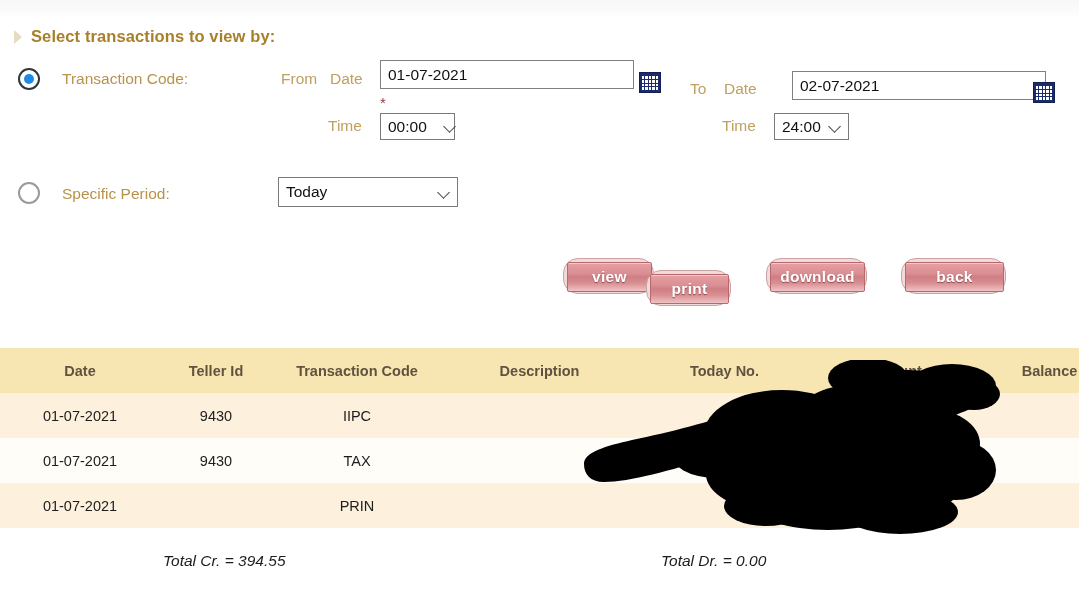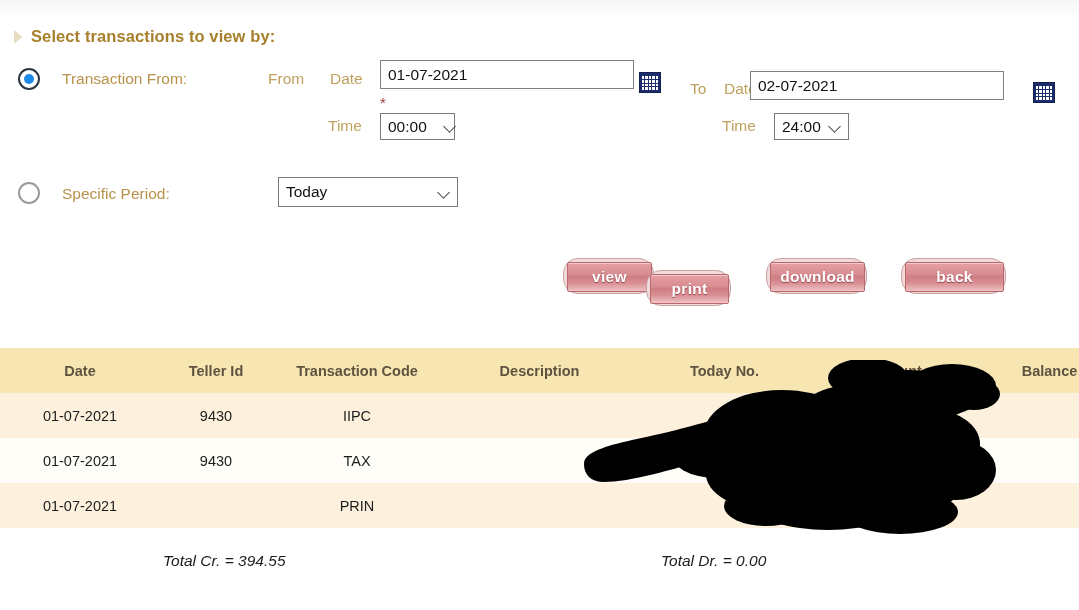--- a/index.html
+++ b/index.html
@@ -270,23 +270,23 @@
 <div class="section-head">
   <span class="arrow-bullet"></span>
   <span class="section-title">Select transactions to view by:</span>
 </div>
 
 <div class="form">
 
   <div class="row">
     <span class="radio on" style="left:18px; top:13px;"></span>
 
-    <span class="lbl" style="left:62px; top:15px;">Transaction From:</span>
-
-    <span class="lbl tan" style="left:268px; top:15px;">From</span>
+    <span class="lbl" style="left:62px; top:15px;">Transaction Code:</span>
+
+    <span class="lbl tan" style="left:281px; top:15px;">From</span>
 
     <span class="lbl tan" style="left:330px; top:15px;">Date</span>
 
     <input class="txtbox" style="left: 380px; top: 5px; width: 254px; height: 29px;" value="01-07-2021">
 
     <span class="req-star" style="left:380px; top:40px;">*</span>
 
     <span class="cal-icon" style="left:639px; top:17px;">
       <i></i>
         <i></i>
@@ -307,21 +307,21 @@
         <i></i>
         <i></i>
         <i></i>
         <i></i>
     </span>
 
     <span class="lbl tan" style="left:690px; top:25px;">To</span>
 
     <span class="lbl tan" style="left:724px; top:25px;">Date</span>
 
-    <input class="txtbox" style="left: 750px; top: 16px; width: 254px; height: 29px;" value="02-07-2021">
+    <input class="txtbox" style="left: 792px; top: 16px; width: 254px; height: 29px;" value="02-07-2021">
 
     <span class="cal-icon" style="left:1033px; top:27px;">
       <i></i>
         <i></i>
         <i></i>
         <i></i>
         <i></i>
       <i></i>
         <i></i>
         <i></i>

